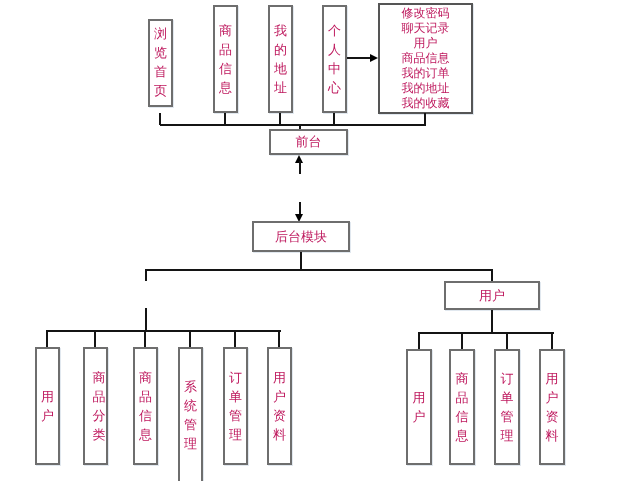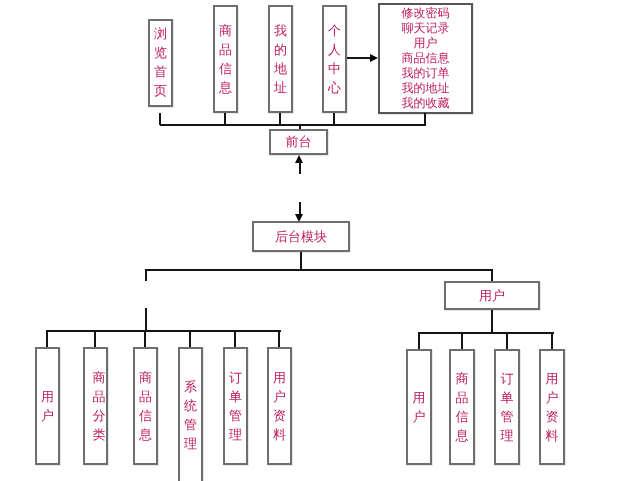--- a/index.html
+++ b/index.html
@@ -78,21 +78,21 @@
 
   <div class="vline" style="left:159px; top:113px; height:12px;"></div>
   <div class="vline" style="left:224px; top:113px; height:12px;"></div>
   <div class="vline" style="left:279px; top:113px; height:12px;"></div>
   <div class="vline" style="left:333px; top:113px; height:12px;"></div>
   <div class="vline" style="left:424px; top:113px; height:12px;"></div>
 
   <div class="hline" style="left:160px; top:124px; width:266px;"></div>
   <div class="vline" style="left:299px; top:124px; height:6px;"></div>
 
-  <div class="box" style="left:269px; top:129px; width:59px; height:26px;">
+  <div class="box" style="left:269px; top:129px; width:79px; height:26px;">
     <span>前台</span>
   </div>
 
   <div class="arr arr-up" style="left:295px; top:155px;"></div>
   <div class="vline" style="left:299px; top:161px; height:13px;"></div>
 
 
   <div class="vline" style="left:299px; top:202px; height:13px;"></div>
   <div class="arr arr-down" style="left:295px; top:214px;"></div>
 

